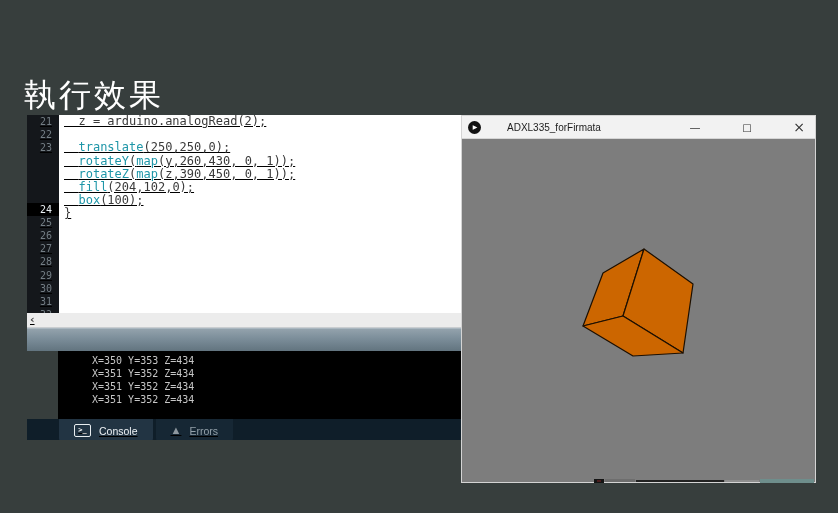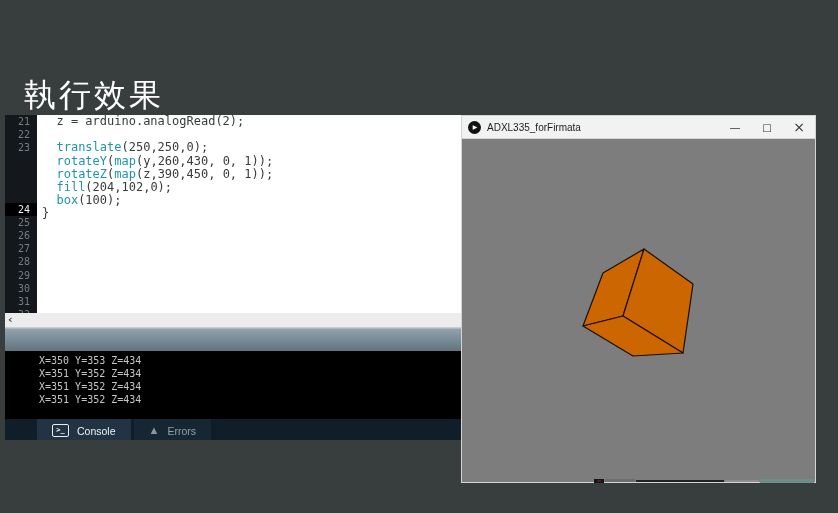--- a/index.html
+++ b/index.html
@@ -2,60 +2,60 @@
 <html><head>
 <meta charset="utf-8">
 <style>
   html,body{margin:0;padding:0;background:#222;}
   .slide{position:relative;width:838px;height:513px;background:#373e3d;overflow:hidden;
          font-family:"Liberation Sans",sans-serif;}
   .page-title{position:absolute;left:24px;top:50px;font-size:32px;font-weight:400;
               color:#ffffff;letter-spacing:3px;margin-top:24px;}
 
   
-  .ide{position:absolute;left:5px;top:115px;width:458px;height:325px;overflow:hidden;}
+  .ide{position:absolute;left:27px;top:115px;width:458px;height:325px;overflow:hidden;text-decoration:underline;}
   .editor{display:flex;height:198px;overflow:hidden;background:#ffffff;}
   .gutter{width:32px;background:#14171b;flex:none;}
   .gnum{height:13.2px;line-height:13.2px;text-align:right;padding-right:7px;
         font-family:"DejaVu Sans Mono",monospace;font-size:10px;color:#747e85;}
   .gnum.hl{background:#000000;color:#e8eef2;margin-top:48px;}
   .codearea{flex:1;overflow:hidden;}
   .cline{height:13.2px;line-height:13.2px;white-space:pre;padding-left:5px;
          font-family:"DejaVu Sans Mono",monospace;font-size:12px;color:#3a3a3a;}
   .cline.hl{background:#dceef7;}
   .cline .fn{color:#1e96a8;}
 
   .hscroll{height:14px;background:#ececec;border-bottom:1px solid #c9cdd0;
            display:flex;align-items:center;}
   .scroll-arrow{font-family:"DejaVu Sans",sans-serif;font-size:11px;font-weight:bold;
                 color:#444;padding-left:3px;line-height:12px;}
 
   .msgstrip{height:22px;background:linear-gradient(180deg,#93a2ac 0%,#7b8d99 45%,#62747f 100%);
             border-top:1px solid #aab7c0;}
 
-  .console-out{height:65px;background:#000000;padding:3px 0 0 34px;overflow:hidden;}
+  .console-out{height:65px;background:#000000;padding:3px 0 0 34px;overflow:hidden;margin-left:31px;}
   .conline{font-family:"DejaVu Sans Mono",monospace;font-size:10px;line-height:13px;
            color:#c6c6c6;white-space:pre;}
 
   .tabbar{height:25px;background:#0f1e29;display:flex;align-items:stretch;
           padding-left:32px;gap:3px;border-bottom:2px solid #1c3442;box-sizing:border-box;}
   .tab{display:flex;align-items:center;gap:8px;padding:0 15px;cursor:default;
        font-size:10.5px;border-radius:0 0 4px 4px;}
   .tab.active{background:#223443;color:#edf1f4;}
   .tab:not(.active){background:#162734;color:#93a0a9;}
   .tab-icon.console-glyph{display:inline-block;width:15px;height:11px;border:1px solid #e8edf0;
        border-radius:2px;font-family:"DejaVu Sans Mono",monospace;font-size:7px;font-weight:bold;
        color:#ffffff;line-height:10px;text-align:center;}
   .tab-icon.warn-glyph{font-size:11px;color:#8d979e;line-height:11px;}
 
   
   .sketch{position:absolute;left:461px;top:115px;width:355px;height:368px;
           box-sizing:border-box;border:1px solid #d4d4d4;background:#7d7d7d;}
   .titlebar{height:22px;background:#f2f2f2;border-bottom:1px solid #d5d5d5;
-            display:flex;align-items:center;}
+            display:flex;align-items:center;gap:20px;}
   .app-icon{width:13px;height:13px;border-radius:50%;background:#111;margin-left:6px;
             display:flex;align-items:center;justify-content:center;flex:none;}
   .app-icon span{color:#fff;font-size:6px;line-height:6px;margin-left:1px;}
   .win-title{font-size:10px;color:#1c1c1c;margin-left:6px;flex:1;white-space:nowrap;
              overflow:hidden;}
   .win-btn{width:32px;text-align:center;font-size:12px;color:#333;line-height:21px;
            font-family:"DejaVu Sans",sans-serif;}
   .win-btn.min{font-size:11px;}
   .win-btn.max{font-size:10px;}
   .win-btn.close{font-size:14px;}

